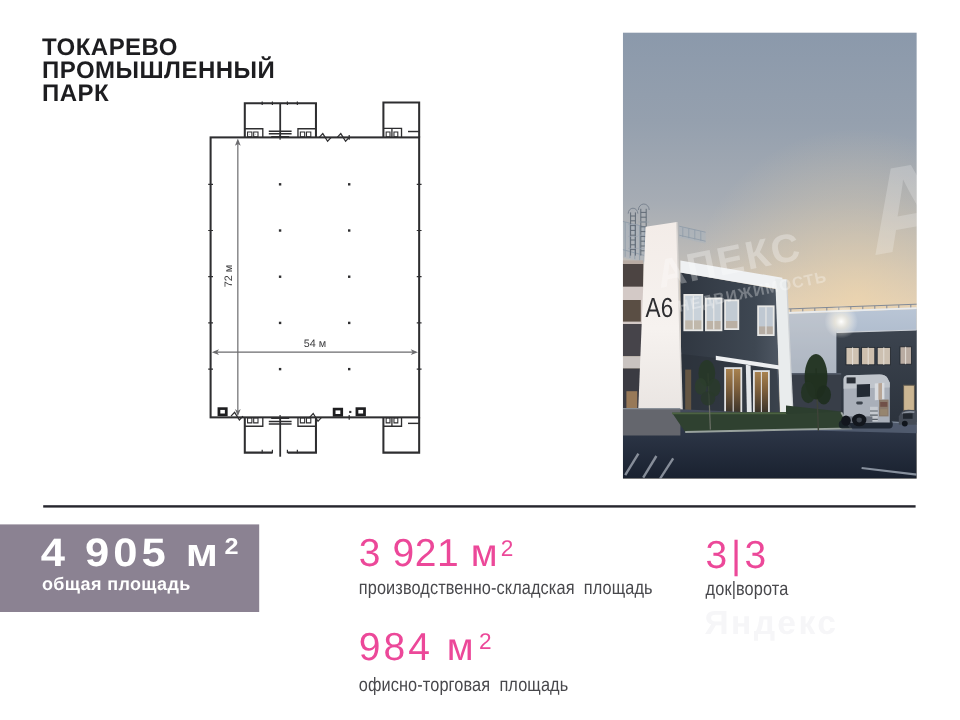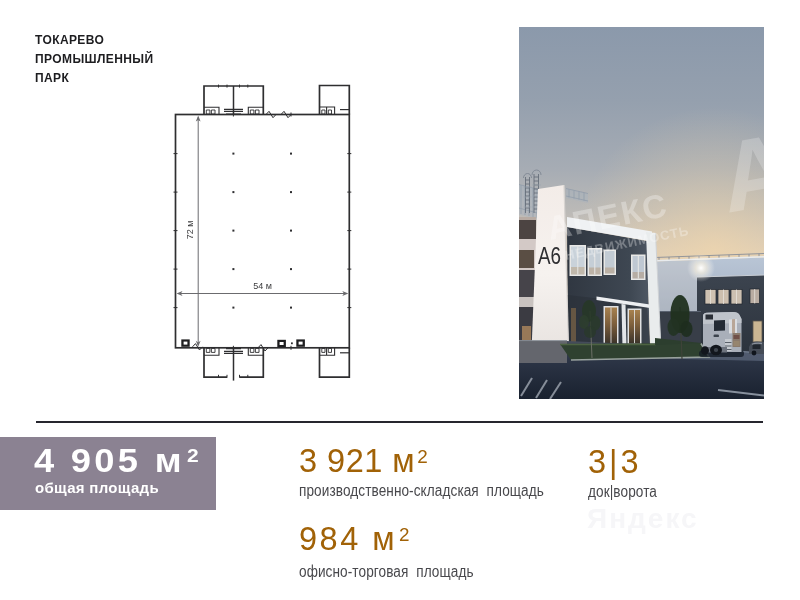--- a/index.html
+++ b/index.html
@@ -1,22 +1,22 @@
 <!DOCTYPE html>
 <html lang="ru"><head>
 <meta charset="utf-8">
 <title>Токарево промышленный парк</title>
 <style>
   html,body{margin:0;padding:0;background:#fff;}
   body{width:800px;height:600px;position:relative;overflow:hidden;
        font-family:"Liberation Sans",sans-serif;}
   .abs{position:absolute;}
-  .title{left:35px;top:31px;font-size:12px;font-weight:700;line-height:19px;
+  .title{left:35px;top:31px;font-size:20px;font-weight:700;line-height:19px;
          letter-spacing:.4px;color:#1d1d20;}
-  .num{font-weight:400;color:#a16207;font-size:32.5px;letter-spacing:.5px;white-space:nowrap;}
+  .num{font-weight:400;color:#ec4899;font-size:32.5px;letter-spacing:.5px;white-space:nowrap;}
   .sup2{font-size:.58em;position:relative;top:-.5em;margin-left:2px;letter-spacing:0;}
   .lbl{font-size:16px;color:#48484c;letter-spacing:.1px;white-space:nowrap;transform:scaleX(.85);transform-origin:0 0;}
 </style>
 </head>
 <body>
 
 <div class="abs title">ТОКАРЕВО<br>ПРОМЫШЛЕННЫЙ<br>ПАРК</div>
 
 <svg id="plan" class="abs" style="left:0;top:0" width="800" height="600" viewBox="0 0 800 600">
 <g fill="none" stroke="#2e2e30" stroke-width="1.7">

